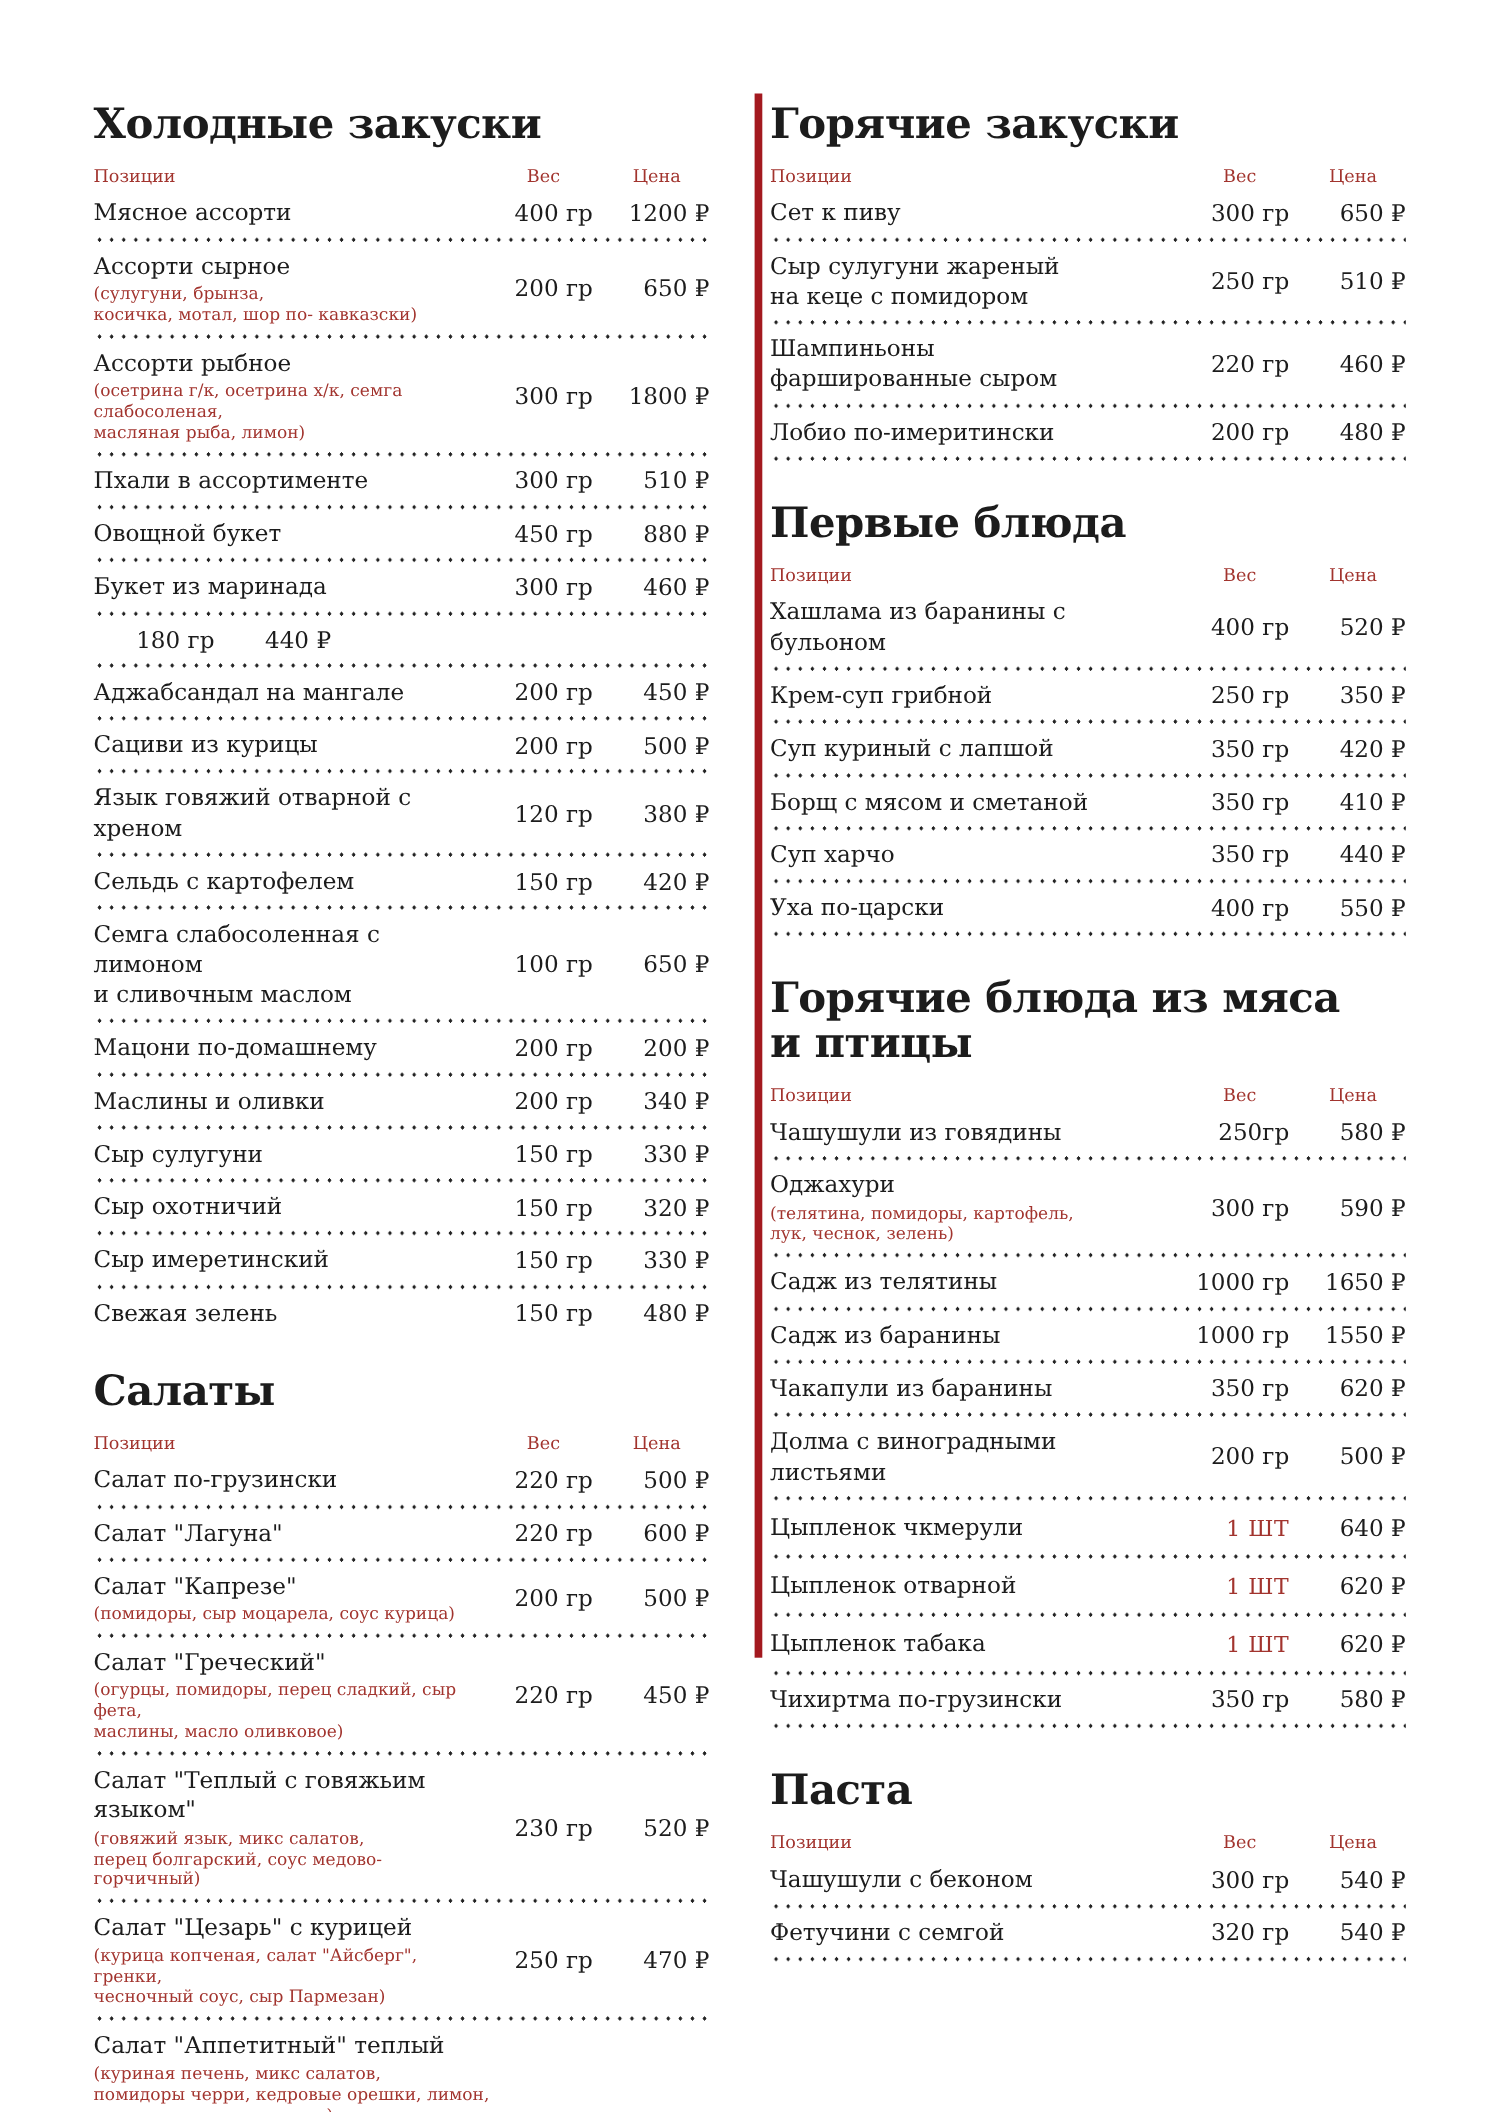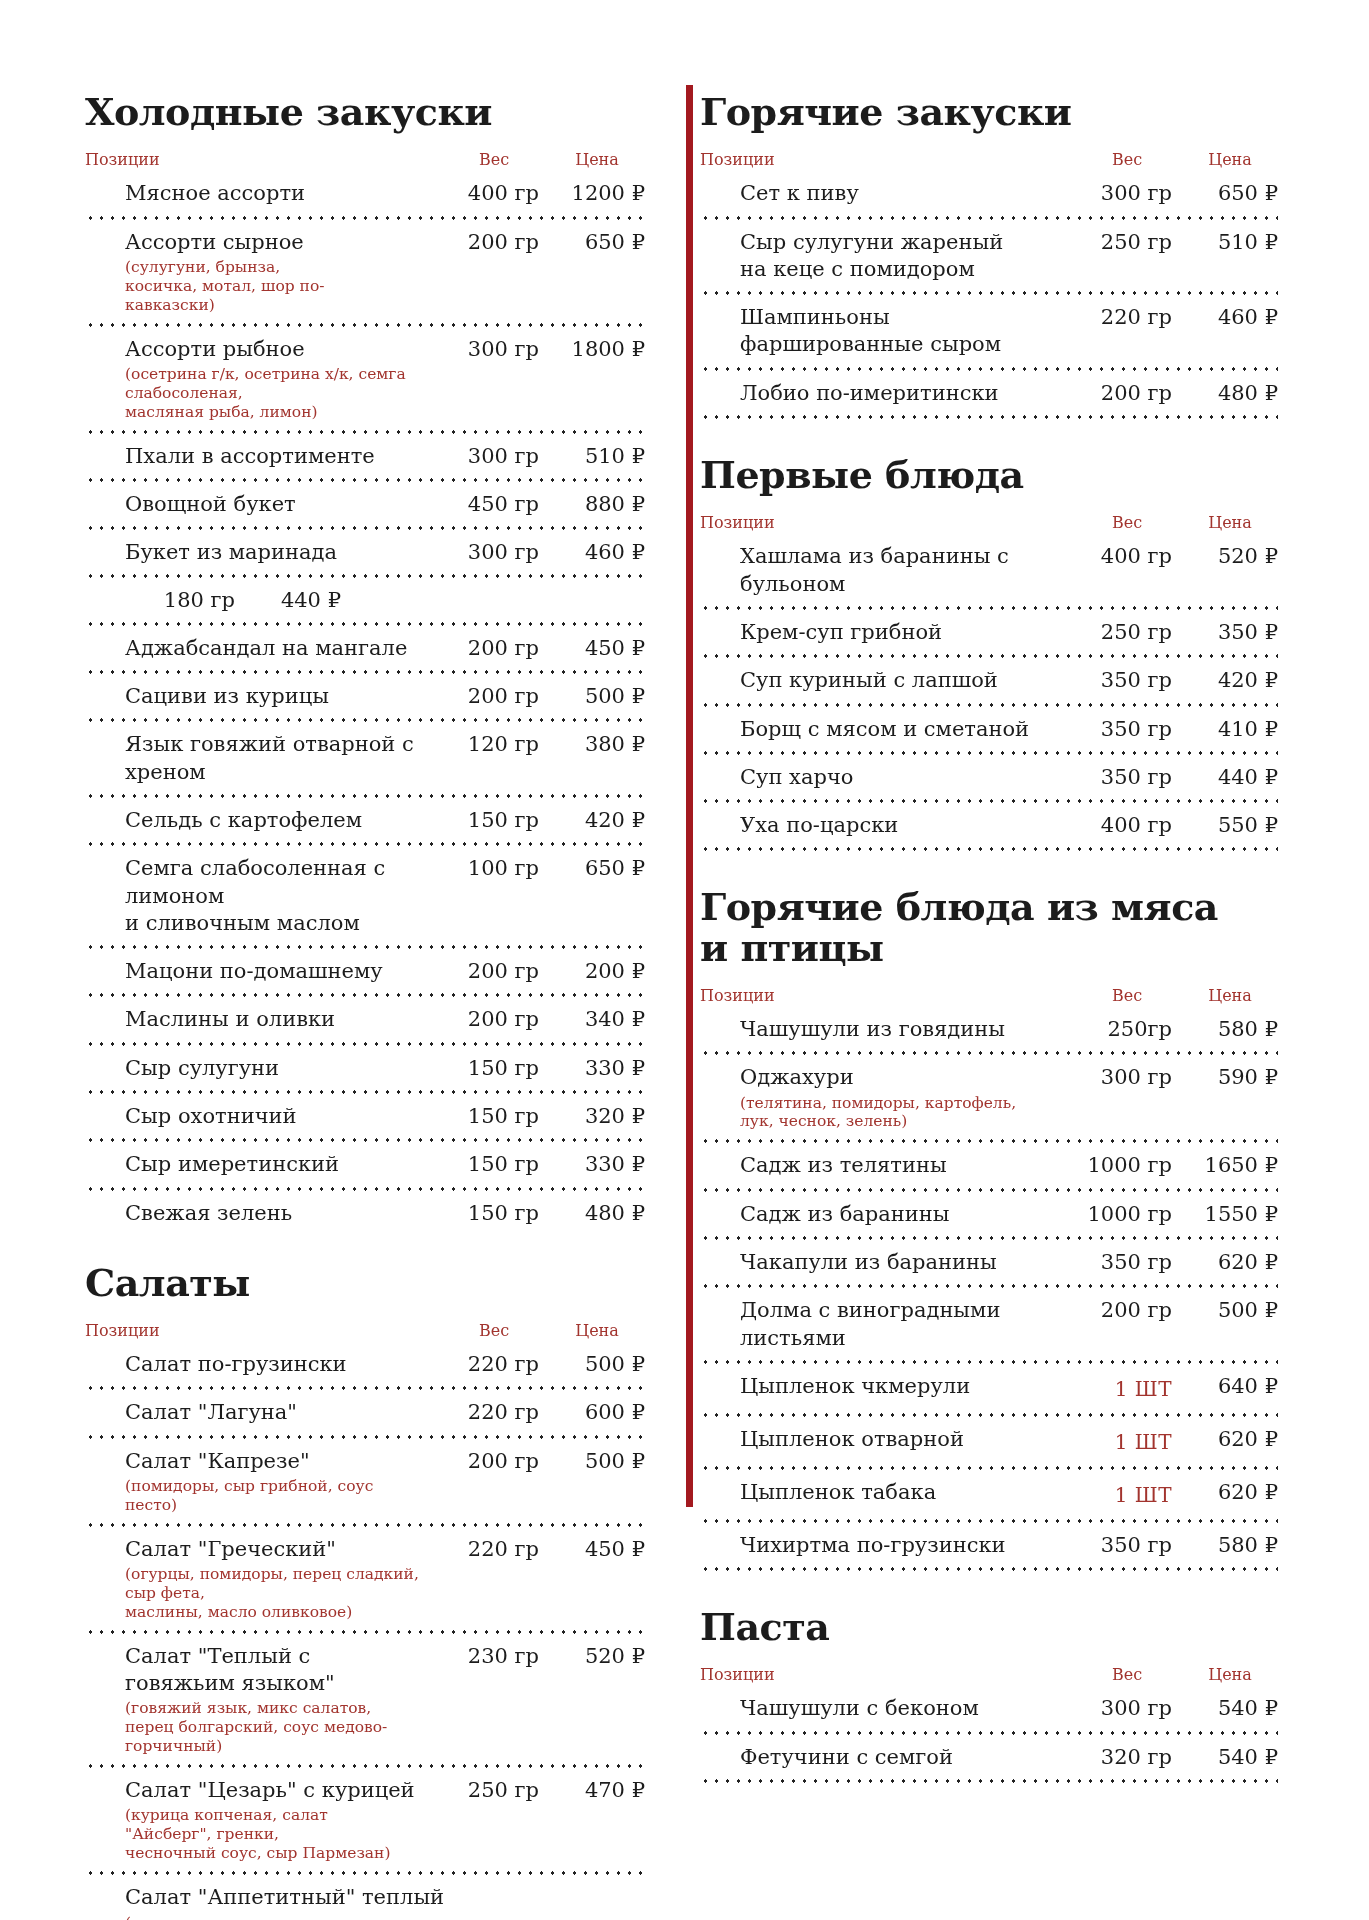--- a/index.html
+++ b/index.html
@@ -31,21 +31,21 @@
   }
   .menu-section:first-child h2.section-title{margin-top:4px;}
   .cols-header{
     display:flex;align-items:baseline;
     color:var(--accent);font-size:16px;margin:0 0 2px 0;
   }
   .h-pos{flex:1;}
   .h-weight{width:110px;text-align:center;}
   .h-price{width:96px;text-align:center;}
   .row-main{
-    display:flex;gap:10px;align-items:flex-start;padding-top:9px;margin-left:40px;
+    display:flex;gap:10px;align-items:center;padding-top:9px;
   }
   .name-block{flex:1;min-width:0;}
   .item-name{
     font-size:21px;line-height:1.3;white-space:pre-line;
   }
   .item-desc{
     font-size:15.5px;line-height:1.22;color:var(--accent);
     white-space:pre-line;margin-top:2px;
   }
   .item-weight,.item-price{
@@ -284,21 +284,21 @@
             </div>
             <div class="item-weight">220 гр</div>
             <div class="item-price">600 ₽</div>
           </div>
           <div class="dots"></div>
         </div>
         <div class="row">
           <div class="row-main">
             <div class="name-block">
               <div class="item-name">Салат "Капрезе"</div>
-              <div class="item-desc">(помидоры, сыр грибной, соус песто)</div>
+              <div class="item-desc">(помидоры, сыр моцарела, соус курица)</div>
             </div>
             <div class="item-weight">200 гр</div>
             <div class="item-price">500 ₽</div>
           </div>
           <div class="dots"></div>
         </div>
         <div class="row">
           <div class="row-main">
             <div class="name-block">
               <div class="item-name">Салат "Греческий"</div>

